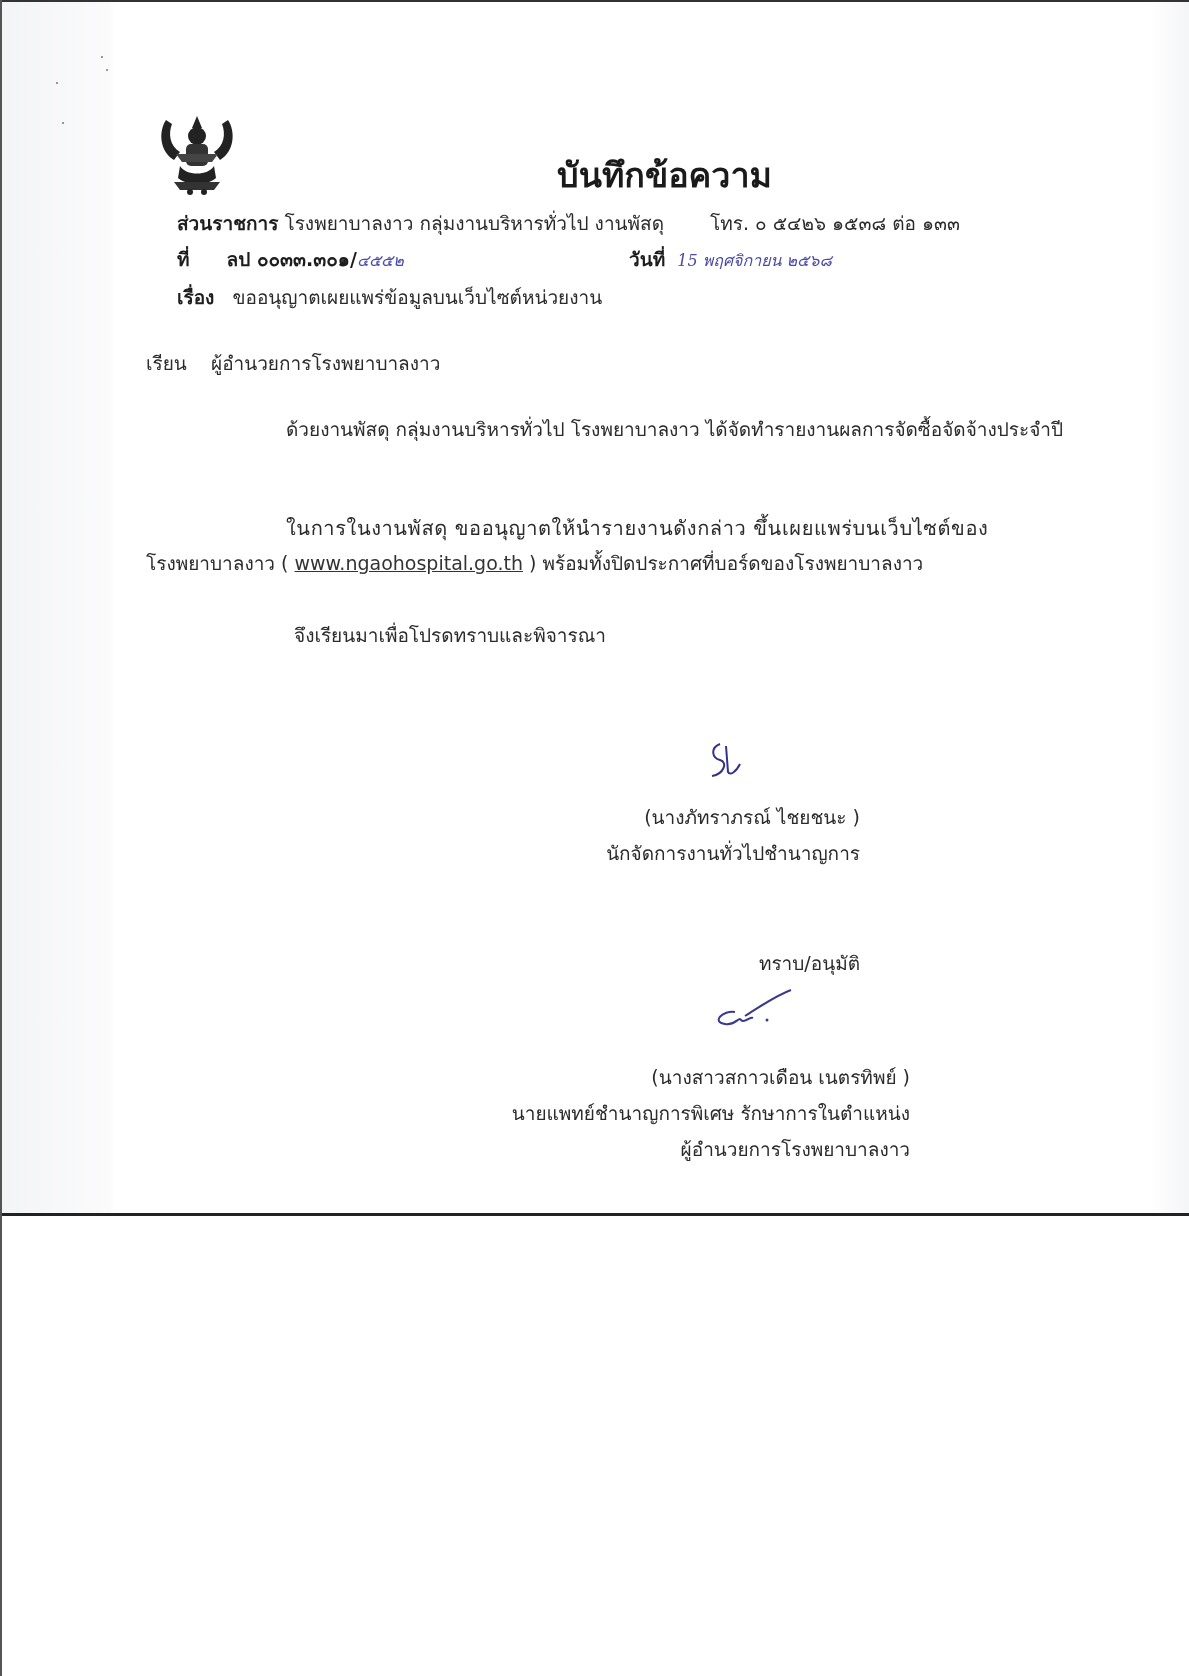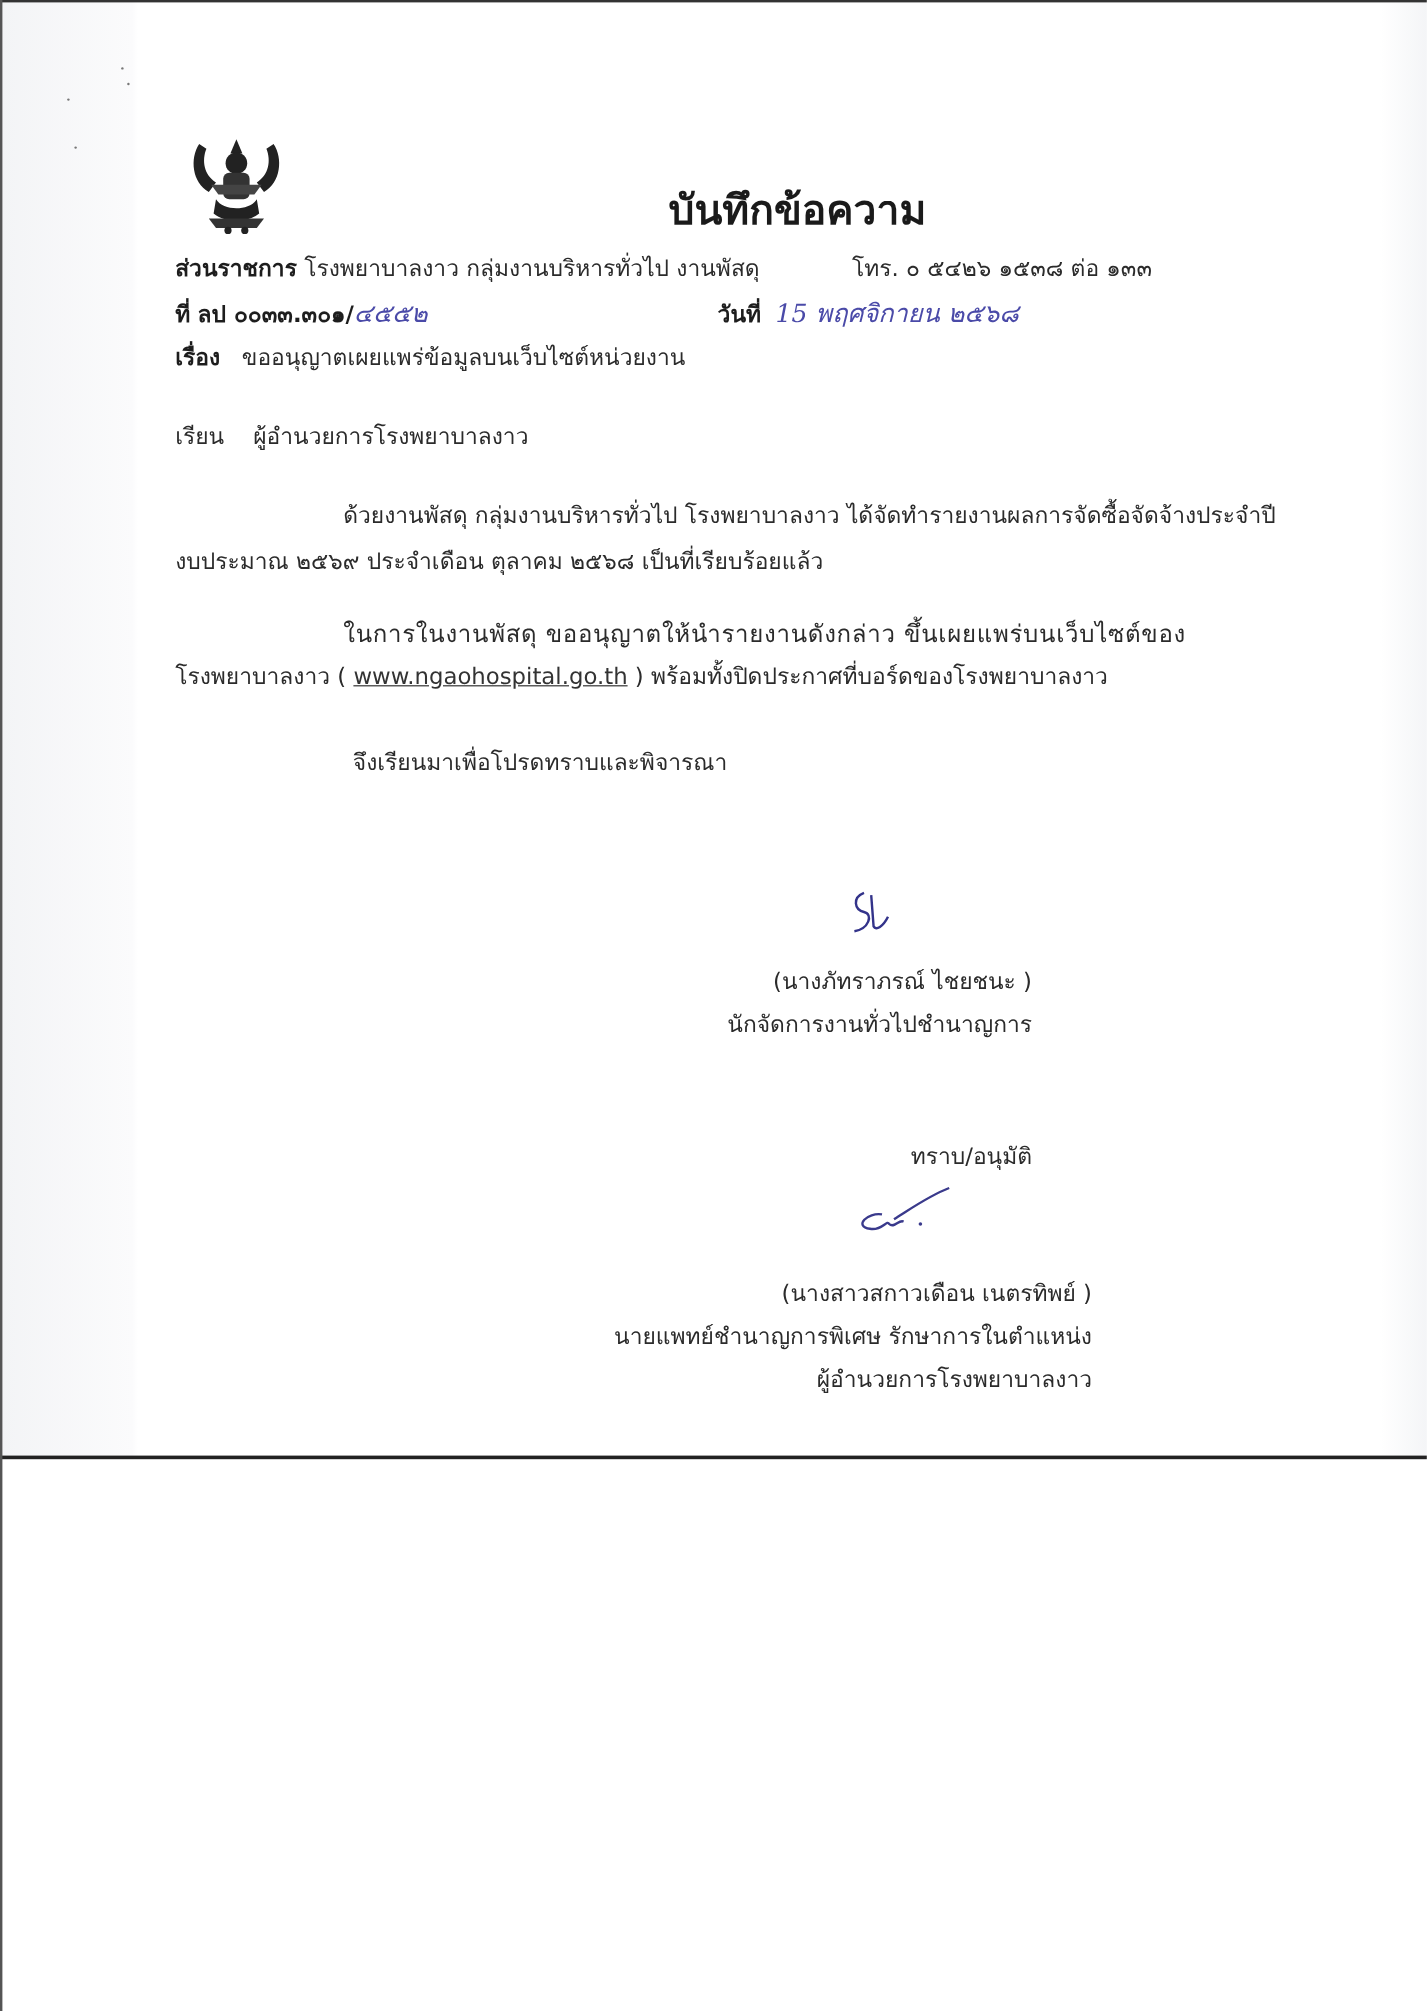--- a/index.html
+++ b/index.html
@@ -17,22 +17,22 @@
   .bottom-border { position:absolute; left:0; bottom:0; width:1189px; height:3px; background:#222; }
   .left-border { position:absolute; left:0; top:0; width:2px; height:1676px; background:#555; }
   .speck { position:absolute; width:2px; height:2px; background:#777; border-radius:1px; }
 
   .garuda { position:absolute; left:156px; top:112px; width:82px; height:84px; }
   .title {
     position:absolute; left:0; width:1189px; top:148px; text-align:center;
     font-size:34px; font-weight:bold; color:#1a1a1a; padding-left:140px; box-sizing:border-box;
   }
   .line { position:absolute; font-size:19px; white-space:nowrap; color:#2b2b2b; }
-  .b { font-weight:bold; color:#1d1d1d; }
-  .hand { color:#4a4aa8; font-style:italic; font-family:"DejaVu Serif", serif; font-size:21px; }
+  .b { font-weight:bold; color:#1d1d1d;margin-left:31px; }
+  .hand { color:#4a4aa8; font-style:italic; font-family:"DejaVu Serif", serif; font-size:16px; }
   .link { text-decoration:underline; color:#333; }
   .center { text-align:right; }
   .sig { position:absolute; }
 </style>
 </head>
 <body>
 
 <div class="page">
   <div class="top-border"></div>
   <div class="bottom-border"></div>
@@ -76,21 +76,20 @@
     <span class="b">เรื่อง</span>
     &nbsp;&nbsp;<span>ขออนุญาตเผยแพร่ข้อมูลบนเว็บไซต์หน่วยงาน</span>
   </div>
 
   <div class="line" style="left:146px;top:348px">
     <span>เรียน</span>
     &nbsp;&nbsp;&nbsp;<span>ผู้อำนวยการโรงพยาบาลงาว</span>
   </div>
 
   <div class="line" style="left:286px;top:414px">ด้วยงานพัสดุ กลุ่มงานบริหารทั่วไป โรงพยาบาลงาว ได้จัดทำรายงานผลการจัดซื้อจัดจ้างประจำปี</div>
-  <div class="line" style="left:146px;top:452px">งบประมาณ ๒๕๖๙ ประจำเดือน ตุลาคม ๒๕๖๘  เป็นที่เรียบร้อยแล้ว</div>
 
   <div class="line" style="left:286px;top:512px;font-size:20px;letter-spacing:0.6px">ในการในงานพัสดุ ขออนุญาตให้นำรายงานดังกล่าว ขึ้นเผยแพร่บนเว็บไซต์ของ</div>
   <div class="line" style="left:294px;top:620px">จึงเรียนมาเพื่อโปรดทราบและพิจารณา</div>
 
   <div class="line" style="left:146px;top:548px">
     <span>โรงพยาบาลงาว ( </span><span class="link">www.ngaohospital.go.th</span><span> ) พร้อมทั้งปิดประกาศที่บอร์ดของโรงพยาบาลงาว</span>
   </div>
 
   <svg class="sig" style="left:700px;top:738px" width="50" height="50" viewBox="0 0 50 50">
     <path d="M20 6 C10 10 12 20 20 22 C28 24 24 36 12 38 M26 8 L28 34 C30 38 36 34 40 26" stroke="#33338a" stroke-width="2" fill="none"></path>

